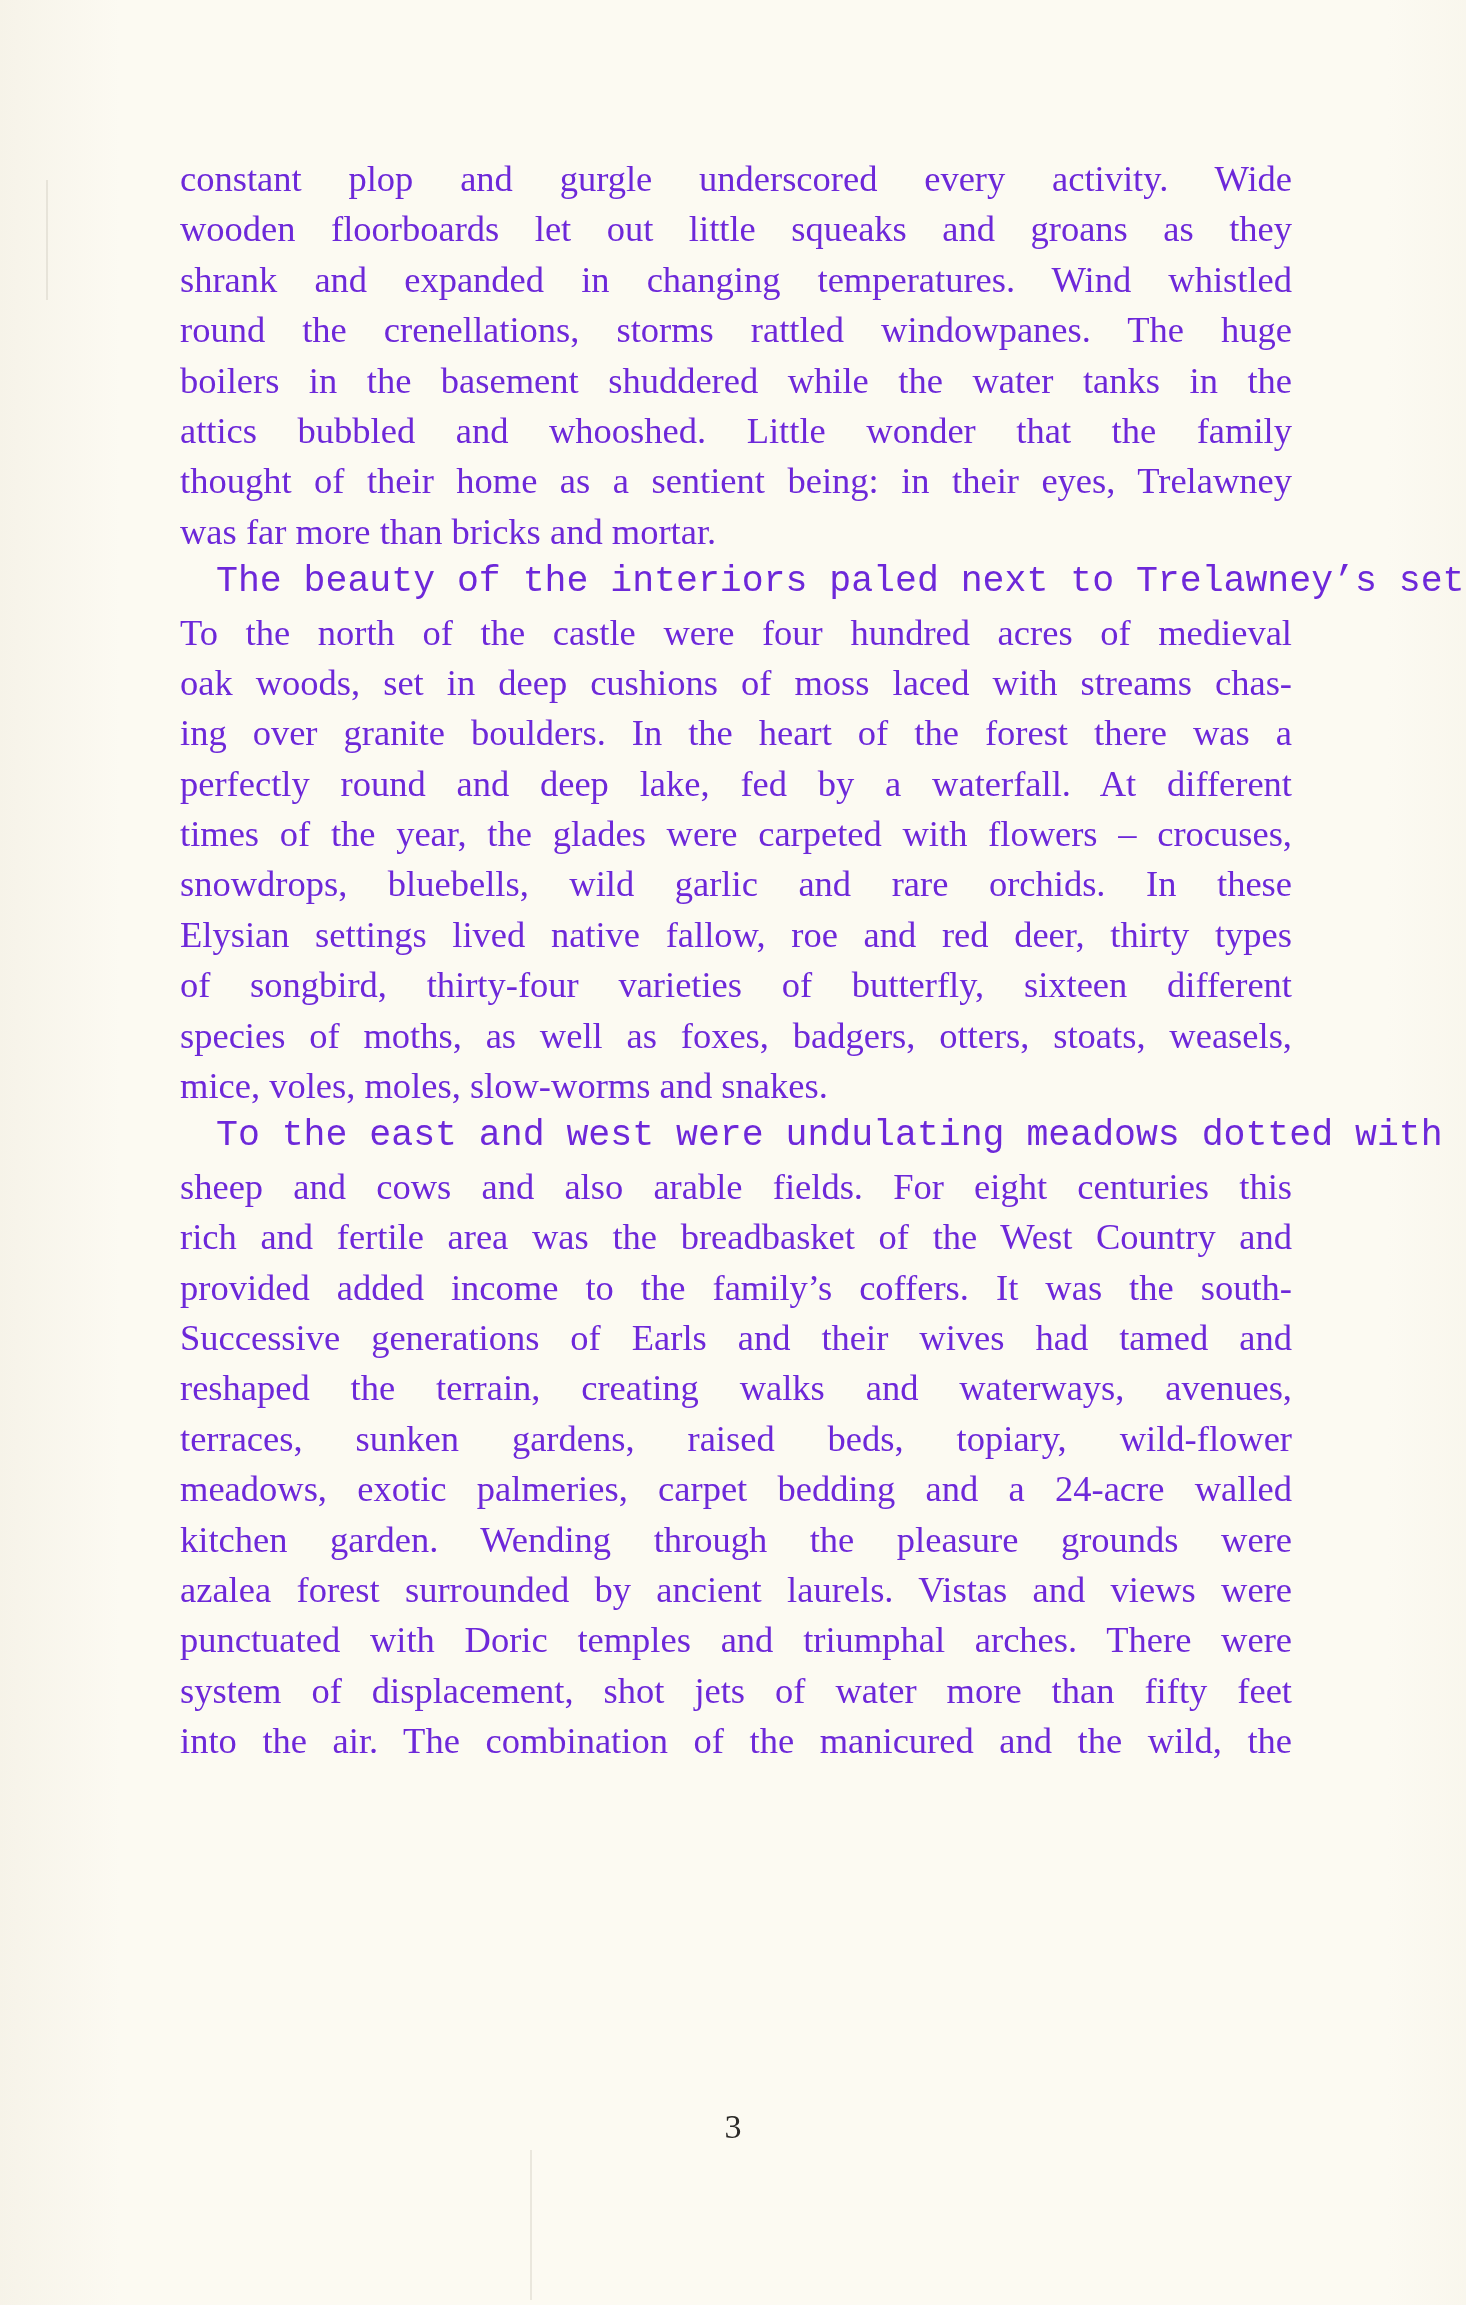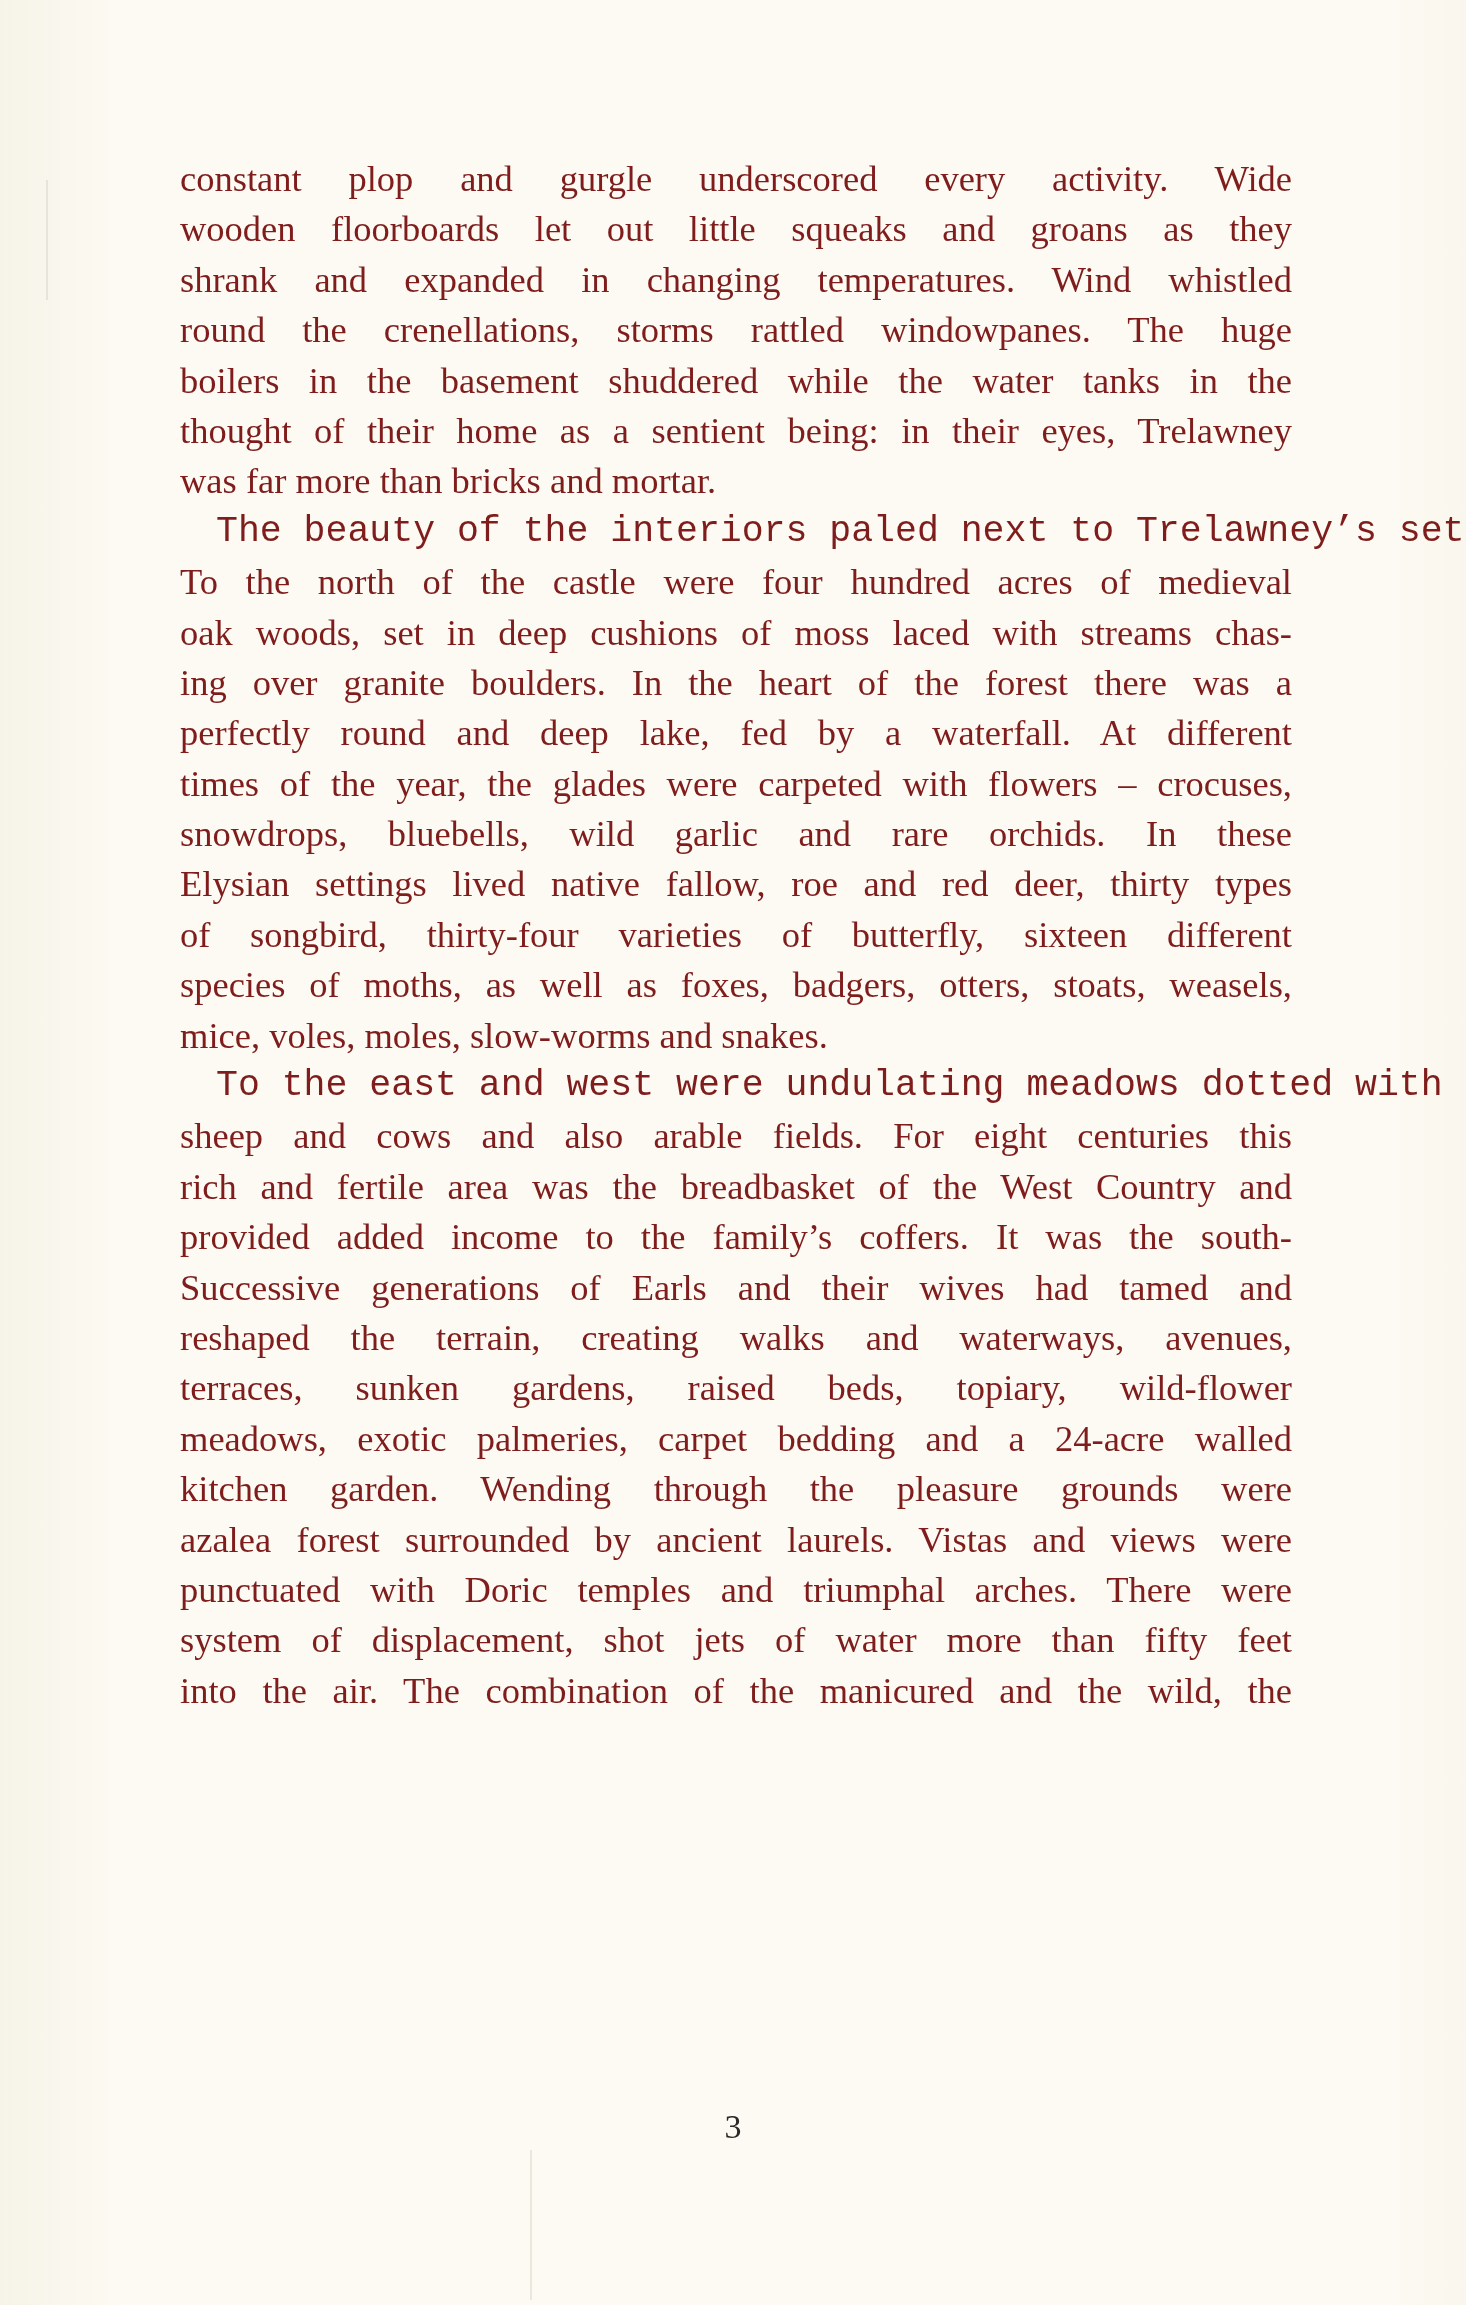--- a/index.html
+++ b/index.html
@@ -17,21 +17,21 @@
       linear-gradient(270deg, rgba(240,236,222,0.25) 0px, rgba(252,250,242,0) 80px);
     pointer-events: none;
   }
   .text-block {
     position: absolute;
     left: 180px;
     top: 154px;
     width: 1112px;
     font-family: "Liberation Serif", "DejaVu Serif", serif;
     font-size: 36.5px;
-    color: #7f1d1d;
+    color: #6d28d9;
   }
   .line {
     display: block;
     height: 50.4px;
     line-height: 50.4px;
     white-space: nowrap;
     text-align: justify;
     text-align-last: justify;
     overflow: visible;
   }
@@ -60,20 +60,21 @@
 <div class="smudge" style="left:46px;top:180px;height:120px;"></div>
 <div class="smudge" style="left:530px;top:2150px;height:150px;"></div>
 
 <div class="text-block" id="text-block">
     <div>
       <span class="line">constant plop and gurgle underscored every activity. Wide</span>
       <span class="line">wooden floorboards let out little squeaks and groans as they</span>
       <span class="line">shrank and expanded in changing temperatures. Wind whistled</span>
       <span class="line">round the crenellations, storms rattled windowpanes. The huge</span>
       <span class="line">boilers in the basement shuddered while the water tanks in the</span>
+      <span class="line">attics bubbled and whooshed. Little wonder that the family</span>
       <span class="line">thought of their home as a sentient being: in their eyes, Trelawney</span>
       <span class="line last">was far more than bricks and mortar.</span>
     </div>
     <div>
       <span class="line indent">The beauty of the interiors paled next to Trelawney’s setting.</span>
       <span class="line">To the north of the castle were four hundred acres of medieval</span>
       <span class="line">oak woods, set in deep cushions of moss laced with streams chas-</span>
       <span class="line">ing over granite boulders. In the heart of the forest there was a</span>
       <span class="line">perfectly round and deep lake, fed by a waterfall. At different</span>
       <span class="line">times of the year, the glades were carpeted with flowers – crocuses,</span>

